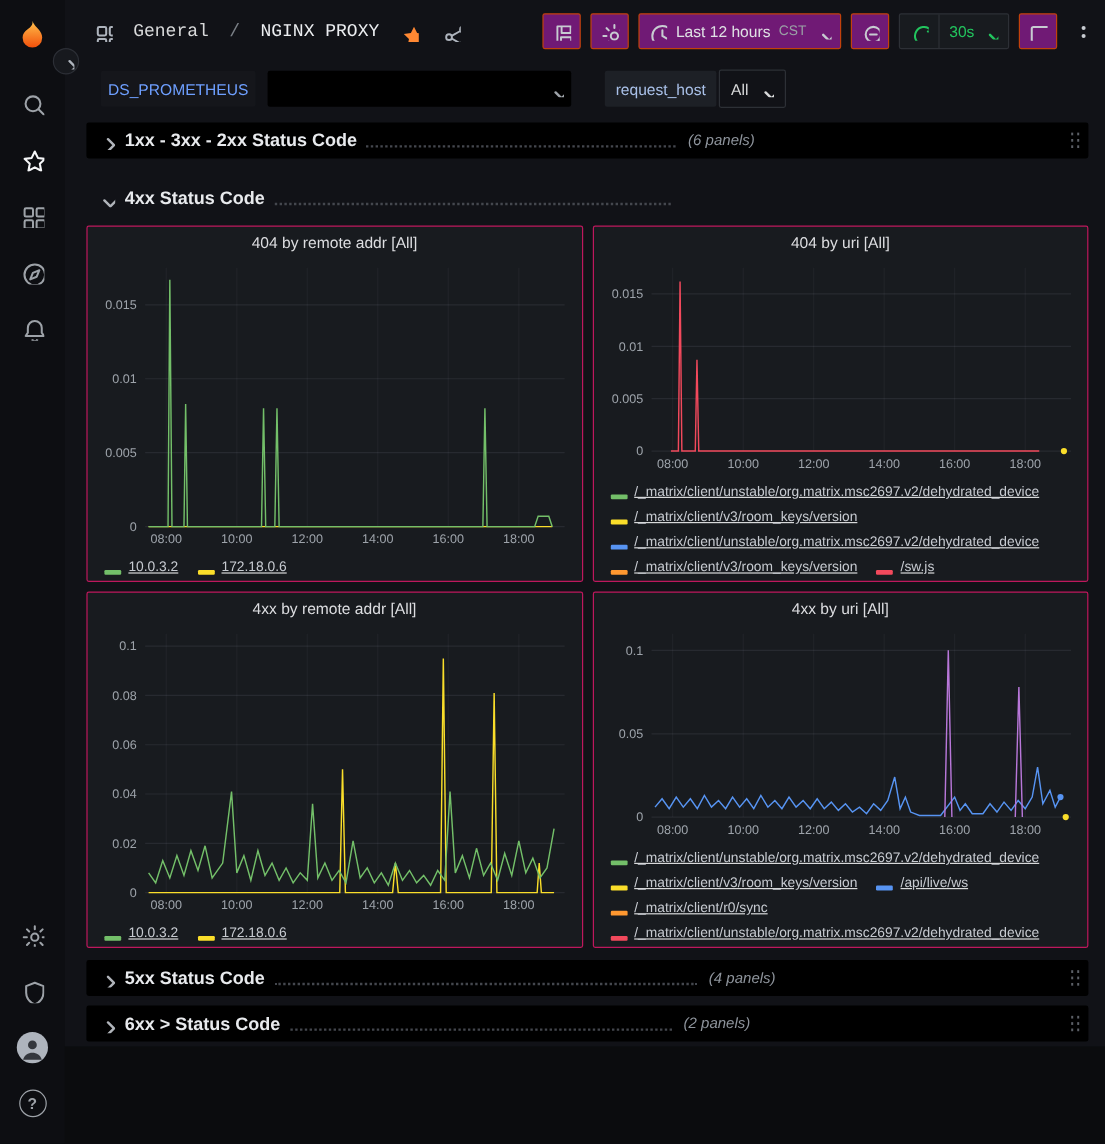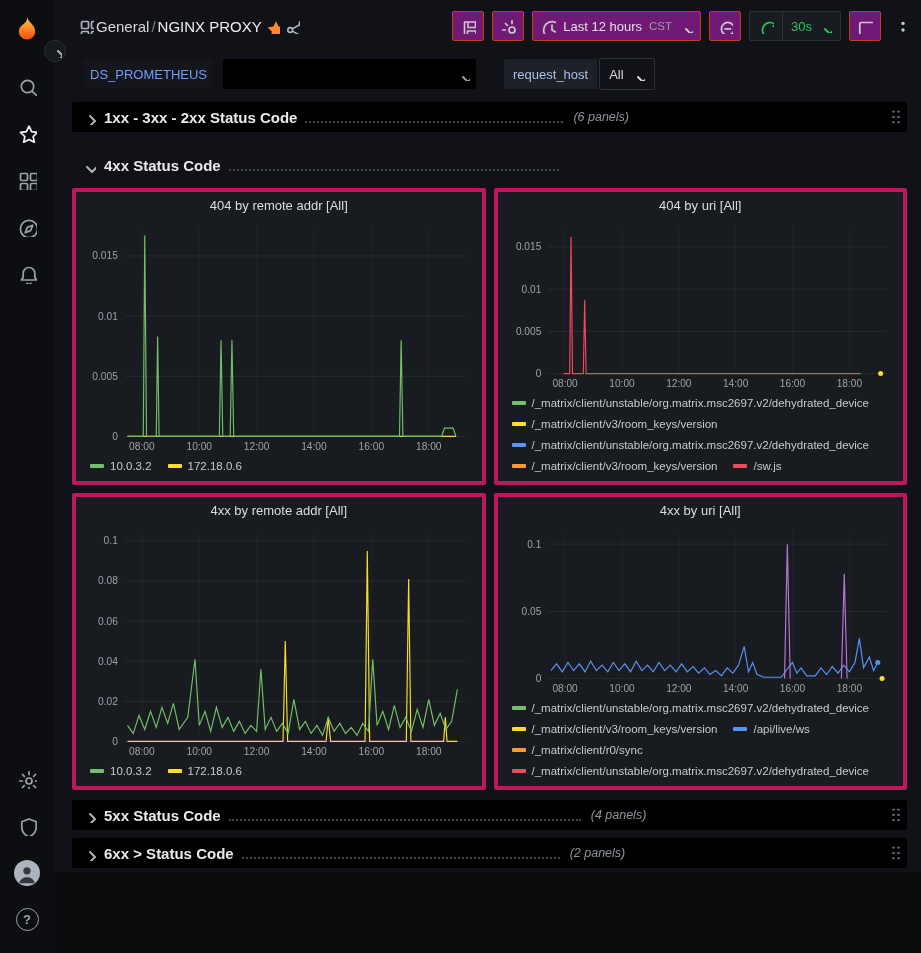--- a/index.html
+++ b/index.html
@@ -17,21 +17,21 @@
   .ic14{width:14px;height:14px;}
   .avatar{width:26px;height:26px;border-radius:50%;background:#aeb4bd;overflow:hidden;display:flex;align-items:center;justify-content:center;}
   .avatar svg{width:22px;height:22px;margin-top:3px;}
   .qmark{width:21px;height:21px;border-radius:50%;border:1.7px solid #9da2a8;color:#9da2a8;font-size:13px;font-weight:bold;display:flex;align-items:center;justify-content:center;}
   .sidebar-expand{position:absolute;left:44px;top:40px;width:22px;height:22px;border-radius:50%;background:#17191e;border:1px solid #2c2f36;color:#aeb4bd;display:flex;align-items:center;justify-content:center;padding:0;cursor:pointer;z-index:5;}
 
   
   .main{flex:1;display:flex;flex-direction:column;min-width:0;background:#111217;}
 
   .topbar{height:52px;flex:0 0 52px;display:flex;align-items:center;justify-content:space-between;padding:0 12px 0 24px;}
-  .crumbs{display:flex;align-items:flex-start;gap:2px;color:#c7cbd1;}
+  .crumbs{display:flex;align-items:flex-end;gap:17px;color:#c7cbd1;font-family:Liberation Mono, monospace;}
   .crumb-folder{font-size:15px;color:#d8d9da;}
   .crumb-sep{font-size:15px;color:#7b8087;}
   .crumb-title{font-size:15px;color:#eceef1;}
   .fav-star{color:#ff8833;display:flex;cursor:pointer;}
   .share-ic{color:#aeb4bd;display:flex;cursor:pointer;margin-left:2px;}
   .actions{display:flex;align-items:center;gap:8px;}
   .tbtn{height:30px;min-width:30px;display:flex;align-items:center;justify-content:center;gap:7px;background:#701a75;border:1px solid #c2410c;border-radius:2px;color:#c7cbd1;padding:4px 7px;font-size:13px;cursor:pointer;box-sizing:border-box;font-family:inherit;}
   .tbtn .lbl{color:#dfe1e5;font-size:13px;white-space:nowrap;}
   .tz{color:#9aa0a6;font-size:11.5px;}
   .btn-group{display:flex;align-items:stretch;border:1px solid #2d3036;border-radius:2px;height:30px;box-sizing:border-box;background:#181b1f;}
@@ -54,26 +54,26 @@
   .row-head .chev{display:flex;color:#b0b4ba;margin-right:8px;}
   .row-title{font-size:15px;font-weight:bold;color:#e8eaed;white-space:nowrap;}
   .leader{height:10px;border-bottom:2px dotted #44474e;margin-left:8px;}
   .row-count{margin-left:10px;font-size:12.5px;font-style:italic;color:#8e949c;white-space:nowrap;}
   .drag-handle{margin-left:auto;width:10px;height:16px;background-image:radial-gradient(#5b5f66 1.1px,transparent 1.2px);background-size:5px 5.3px;cursor:grab;}
   .row-block{margin-top:6px;}
   .gap-sm{height:8px;} .gap-md{height:12px;}
 
   
   .panel-grid{display:grid;grid-template-columns:1fr 1fr;gap:8px;margin-top:8px;margin-bottom:10px;}
-  .panel{height:297px;background:#181b1f;border:4px solid #be185d;border-radius:2px;display:flex;flex-direction:column;overflow:hidden;box-sizing:border-box;}
+  .panel{height:297px;background:#181b1f;border:1px solid #be185d;border-radius:2px;display:flex;flex-direction:column;overflow:hidden;box-sizing:border-box;}
   .panel-title{height:26px;flex:0 0 26px;display:flex;align-items:center;justify-content:center;font-size:13px;font-weight:500;color:#dcdde0;cursor:pointer;white-space:nowrap;}
   .panel-chart{flex:1 1 auto;min-height:110px;padding:0 4px;}
   .panel-chart svg{width:100%;height:100%;display:block;}
   .panel-legend{flex:0 0 auto;display:flex;flex-wrap:wrap;column-gap:16px;row-gap:0;padding:1px 8px 5px 14px;overflow:hidden;max-height:88px;}
-  .legend-item{display:inline-flex;align-items:center;gap:6px;height:21px;white-space:nowrap;cursor:pointer;}
+  .legend-item{display:inline-flex;align-items:flex-end;gap:6px;height:21px;white-space:nowrap;cursor:pointer;text-decoration:underline;}
   .legend-swatch{width:14px;height:4px;border-radius:1px;flex:0 0 14px;}
   .legend-label{font-size:11.5px;color:#c7cbd1;}
 
   .gl{stroke:rgba(204,204,220,0.09);stroke-width:1;}
   .glv{stroke:rgba(204,204,220,0.05);}
   .tl{fill:#9da3aa;font-size:10.5px;font-family:"Liberation Sans",sans-serif;}
 
   .void{flex:1;background:#0b0c0e;margin-top:4px;}
   .hidden-defs{position:absolute;width:0;height:0;overflow:hidden;}
 </style>

